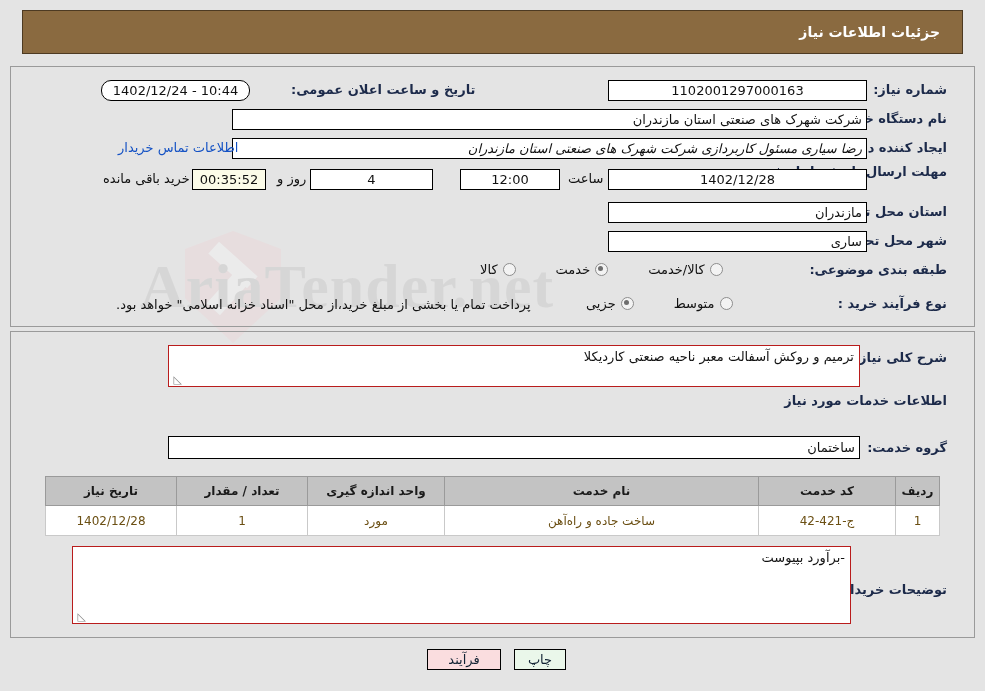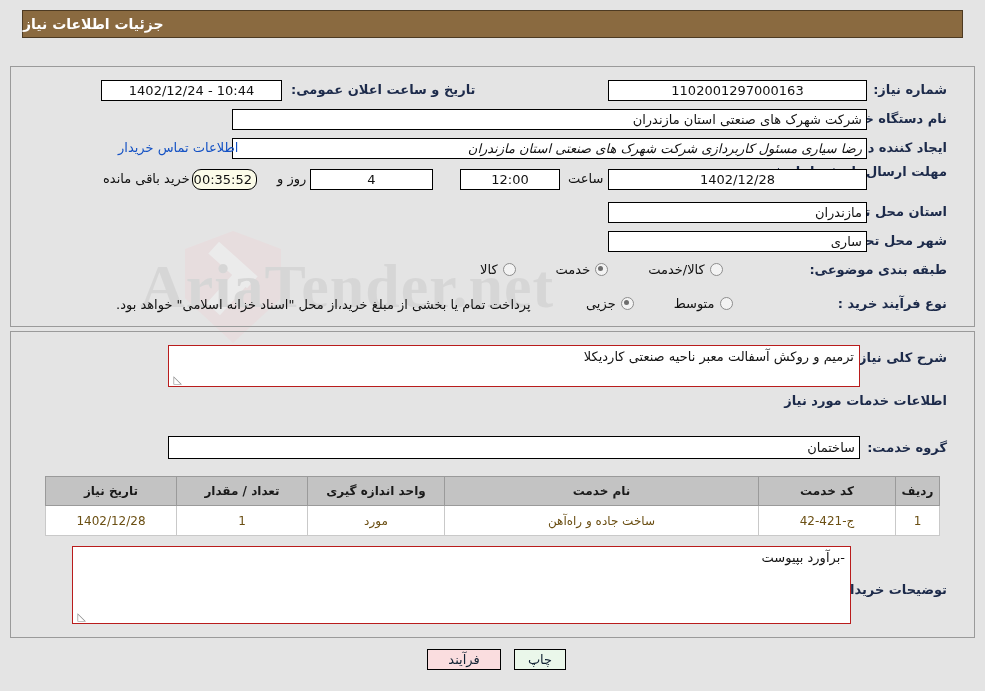--- a/index.html
+++ b/index.html
@@ -33,23 +33,23 @@
     content:"";position:absolute;left:22px;top:26px;width:52px;height:16px;
     background:#ffffff;transform:rotate(42deg);
   }
   .wm-shield:before{
     content:"";position:absolute;left:34px;top:40px;width:18px;height:44px;
     background:#ffffff;transform:rotate(42deg);
   }
 
   
   .header-bar{
-    position:absolute;left:22px;top:10px;width:941px;height:28px;
+    position:absolute;left:22px;top:10px;width:941px;height:44px;
     background:#8a6a40;border:1px solid #4d3a22;box-sizing:border-box;
-    display:flex;align-items:center;justify-content:flex-end;
+    display:flex;align-items:center;justify-content:flex-start;
     z-index:3;
   }
   .header-title{
     color:#ffffff;font-size:14px;font-weight:bold;margin-right:22px;
   }
 
   
   .panel{
     position:absolute;background:transparent;border:1px solid #9a9a9a;
     box-sizing:border-box;z-index:2;
@@ -155,21 +155,21 @@
   <div class="row" style="right:38px;top:82px;">
     <span class="lbl">شماره نیاز:</span>
   </div>
   <div class="row" style="left:608px;top:80px;">
     <span class="fld" style="width:259px;">1102001297000163</span>
   </div>
   <div class="row" style="left:291px;top:82px;">
     <span class="lbl">تاریخ و ساعت اعلان عمومی:</span>
   </div>
   <div class="row" style="left:101px;top:80px;">
-    <span class="fld" style="width:181px;">10:44 - 1402/12/24</span>
+    <span class="fld" style="width:149px;border-radius:10px;">10:44 - 1402/12/24</span>
   </div>
 
   <div class="row" style="right:38px;top:111px;">
     <span class="lbl">نام دستگاه خریدار:</span>
   </div>
   <div class="row" style="left:232px;top:109px;">
     <span class="fld rtl-right" style="width:635px;">شرکت شهرک های صنعتی استان مازندران</span>
   </div>
 
   <div class="row" style="right:38px;top:140px;">
@@ -194,21 +194,21 @@
   <div class="row" style="left:460px;top:169px;">
     <span class="fld" style="width:100px;">12:00</span>
   </div>
   <div class="row" style="left:310px;top:169px;">
     <span class="fld" style="width:123px;">4</span>
   </div>
   <div class="row" style="left:277px;top:171px;">
     <span class="plain">روز و</span>
   </div>
   <div class="row" style="left:192px;top:169px;">
-    <span class="fld timer" style="width:65px;border-radius:9px;">00:35:52</span>
+    <span class="fld timer" style="width:74px;">00:35:52</span>
   </div>
   <div class="row" style="left:103px;top:171px;">
     <span class="plain">خرید باقی مانده</span>
   </div>
 
   <div class="row" style="right:38px;top:204px;">
     <span class="lbl">استان محل تحویل:</span>
   </div>
   <div class="row" style="left:608px;top:202px;">
     <span class="fld rtl-right" style="width:259px;">مازندران</span>

